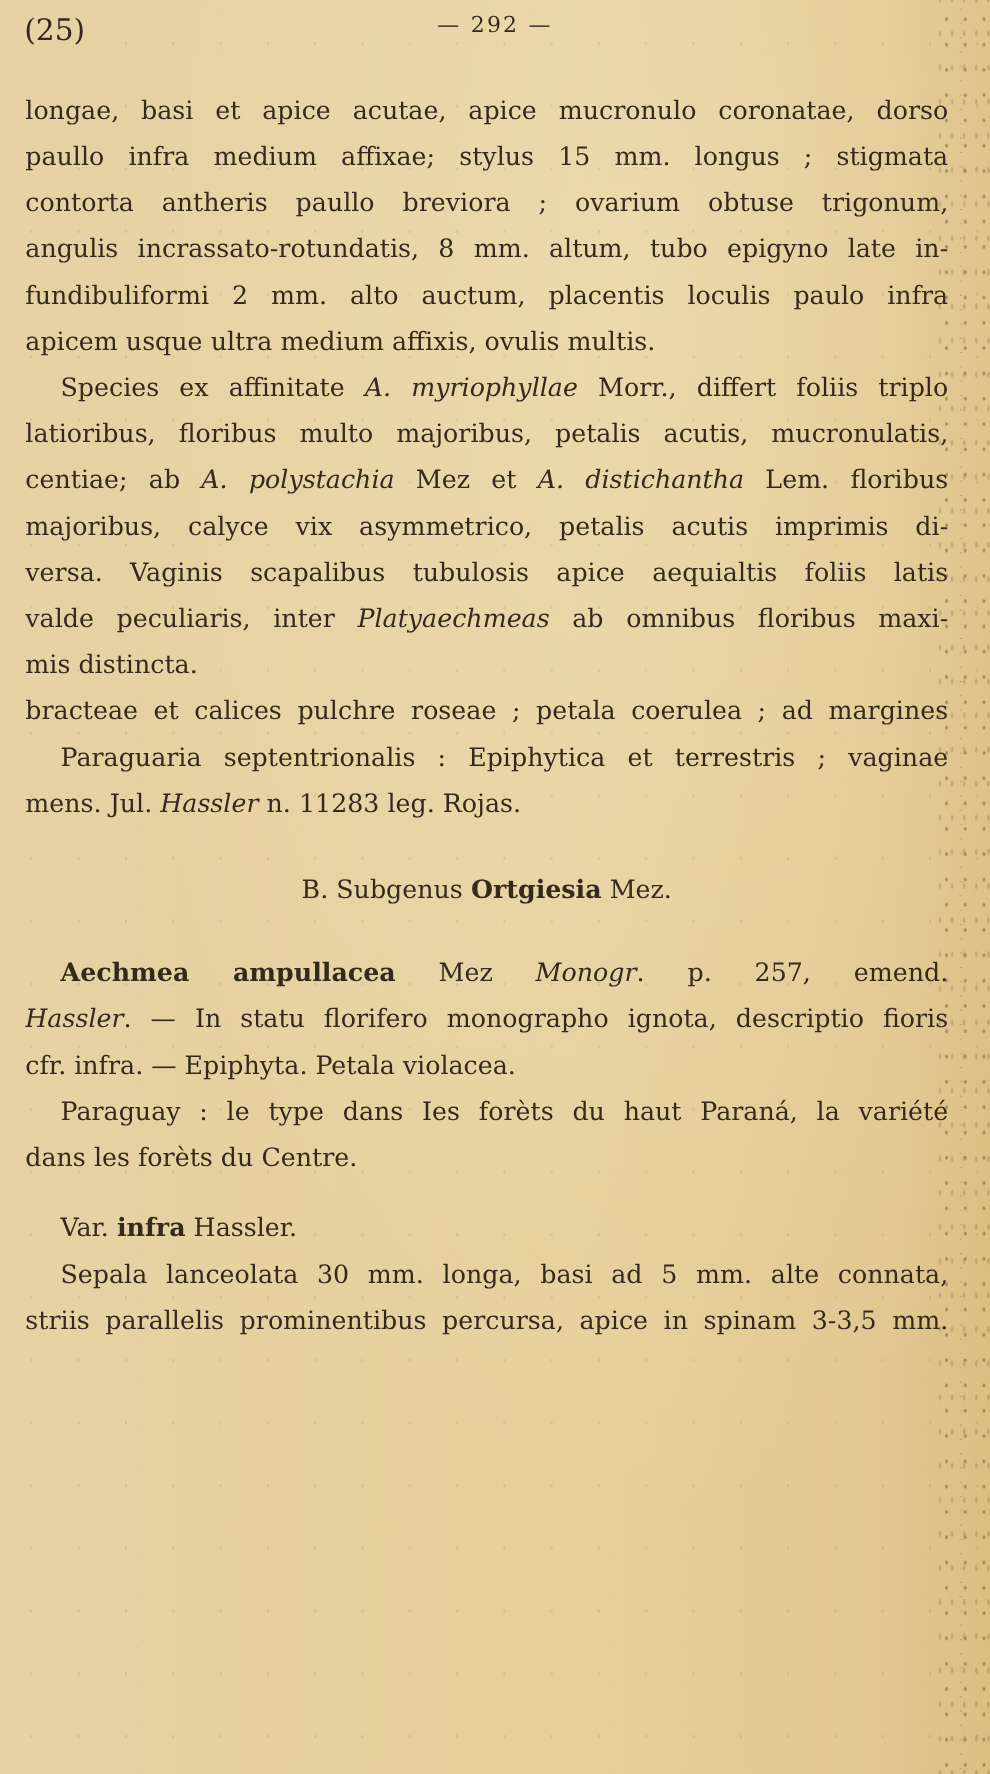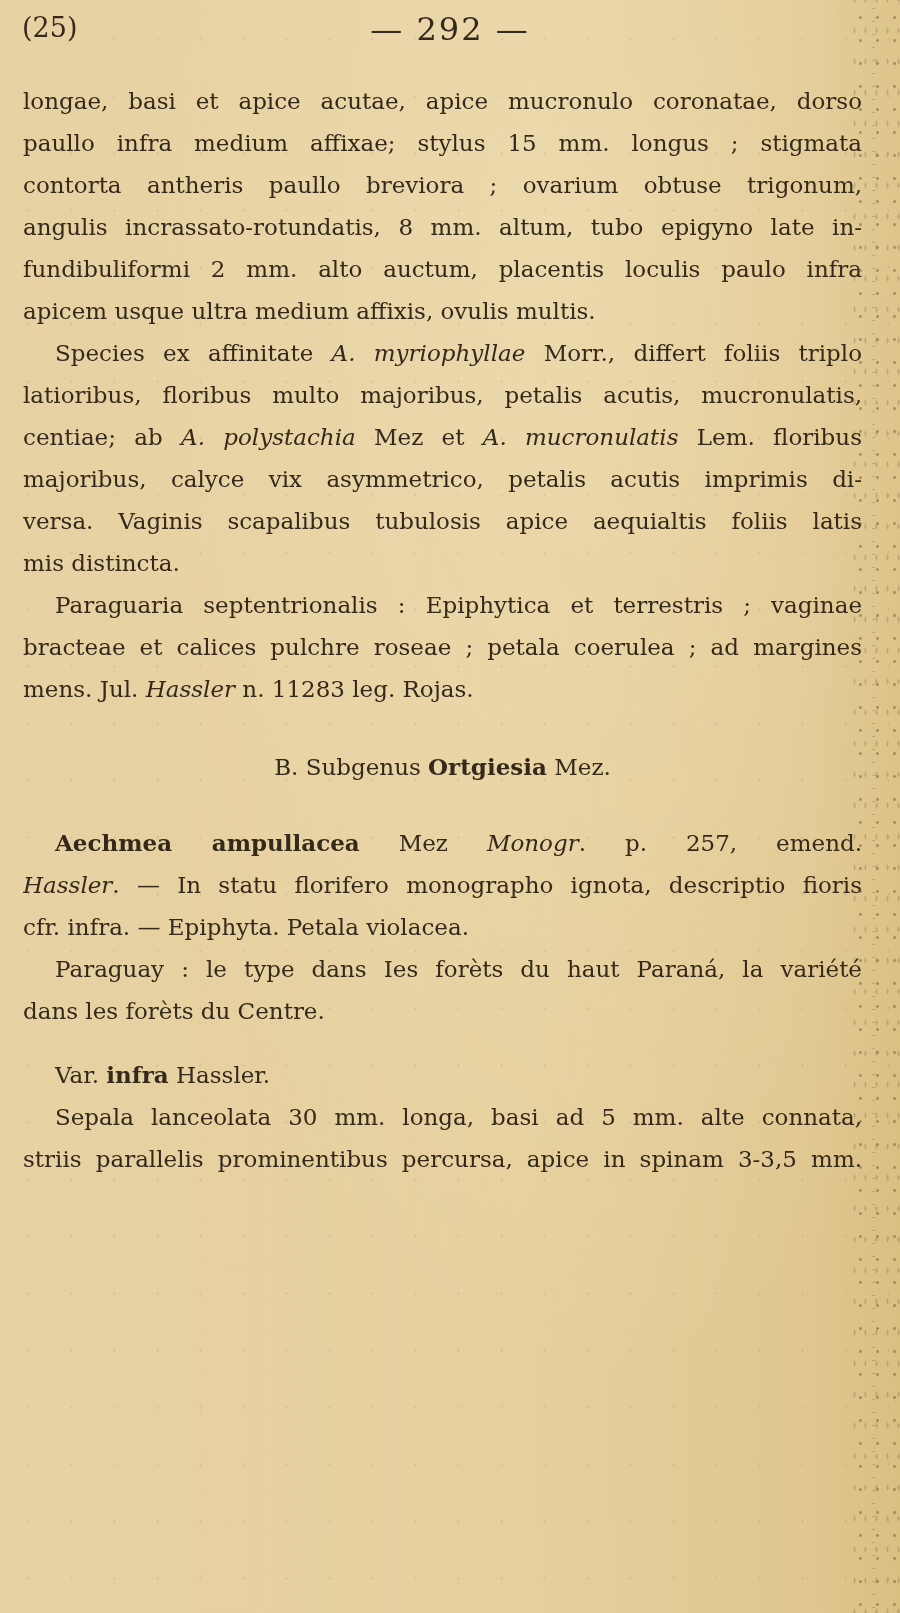--- a/index.html
+++ b/index.html
@@ -28,21 +28,21 @@
     background-image:
       radial-gradient(rgba(90,66,30,.75) 1px, transparent 1.5px),
       radial-gradient(rgba(90,66,30,.5) .9px, transparent 1.4px),
       radial-gradient(rgba(90,66,30,.4) .8px, transparent 1.3px);
     background-size:17px 23px, 29px 13px, 11px 31px;
     background-position:4px 6px, 11px 2px, 1px 15px;
   }
   .header{position:relative;height:34px;padding-top:1px;}
   .header .folio{position:absolute;left:22px;top:12px;font-size:27px;}
   .header .pageno{position:absolute;left:0;right:0;top:10px;text-align:center;
-    font-size:32px;letter-spacing:2px;}
+    font-size:20px;letter-spacing:2px;}
   .text-col{position:absolute;left:23px;right:38px;top:80px;}
   .block{margin:0;}
   .line{
     font-size:23px;line-height:42px;
     text-align:justify;text-align-last:justify;
     overflow:hidden;white-space:normal;
   }
   .line.last{text-align-last:left;}
   .line.ind{padding-left:32px;}
   .block.heading .line{text-align:center;text-align-last:center;}
@@ -65,28 +65,29 @@
       <div class="line"><span>longae, basi et apice acutae, apice mucronulo coronatae, dorso</span></div>
       <div class="line"><span>paullo infra medium affixae; stylus 15 mm. longus ; stigmata</span></div>
       <div class="line"><span>contorta antheris paullo breviora ; ovarium obtuse trigonum,</span></div>
       <div class="line"><span>angulis incrassato-rotundatis, 8 mm. altum, tubo epigyno late in-</span></div>
       <div class="line"><span>fundibuliformi 2 mm. alto auctum, placentis loculis paulo infra</span></div>
       <div class="line last"><span>apicem usque ultra medium affixis, ovulis multis.</span></div>
     </div>
     <div class="block para">
       <div class="line ind"><span>Species ex affinitate </span><i>A. myriophyllae</i><span> Morr., differt foliis triplo</span></div>
       <div class="line"><span>latioribus, floribus multo majoribus, petalis acutis, mucronulatis,</span></div>
-      <div class="line"><span>centiae; ab </span><i>A. polystachia</i><span> Mez et </span><i>A. mucronulatis</i><span> Lem. floribus</span></div>
+      <div class="line"><span>centiae; ab </span><i>A. polystachia</i><span> Mez et </span><i>A. distichantha</i><span> Lem. floribus</span></div>
       <div class="line"><span>majoribus, calyce vix asymmetrico, petalis acutis imprimis di-</span></div>
       <div class="line"><span>versa. Vaginis scapalibus tubulosis apice aequialtis foliis latis</span></div>
+      <div class="line"><span>valde peculiaris, inter </span><i>Platyaechmeas</i><span> ab omnibus floribus maxi-</span></div>
       <div class="line last"><span>mis distincta.</span></div>
     </div>
     <div class="block para">
+      <div class="line"><span>bracteae et calices pulchre roseae ; petala coerulea ; ad margines</span></div>
       <div class="line ind"><span>Paraguaria septentrionalis : Epiphytica et terrestris ; vaginae</span></div>
-      <div class="line"><span>bracteae et calices pulchre roseae ; petala coerulea ; ad margines</span></div>
       <div class="line last"><span>mens. Jul. </span><i>Hassler</i><span> n. 11283 leg. Rojas.</span></div>
     </div>
     <div class="block heading">
       <div class="line last"><span>B. Subgenus </span><b>Ortgiesia</b><span> Mez.</span></div>
     </div>
     <div class="block para">
       <div class="line ind"><b>Aechmea ampullacea</b><span> Mez </span><i>Monogr</i><span>. p. 257, emend.</span></div>
       <div class="line"><i>Hassler</i><span>. — In statu florifero monographo ignota, descriptio fioris</span></div>
       <div class="line last"><span>cfr. infra. — Epiphyta. Petala violacea.</span></div>
     </div>

